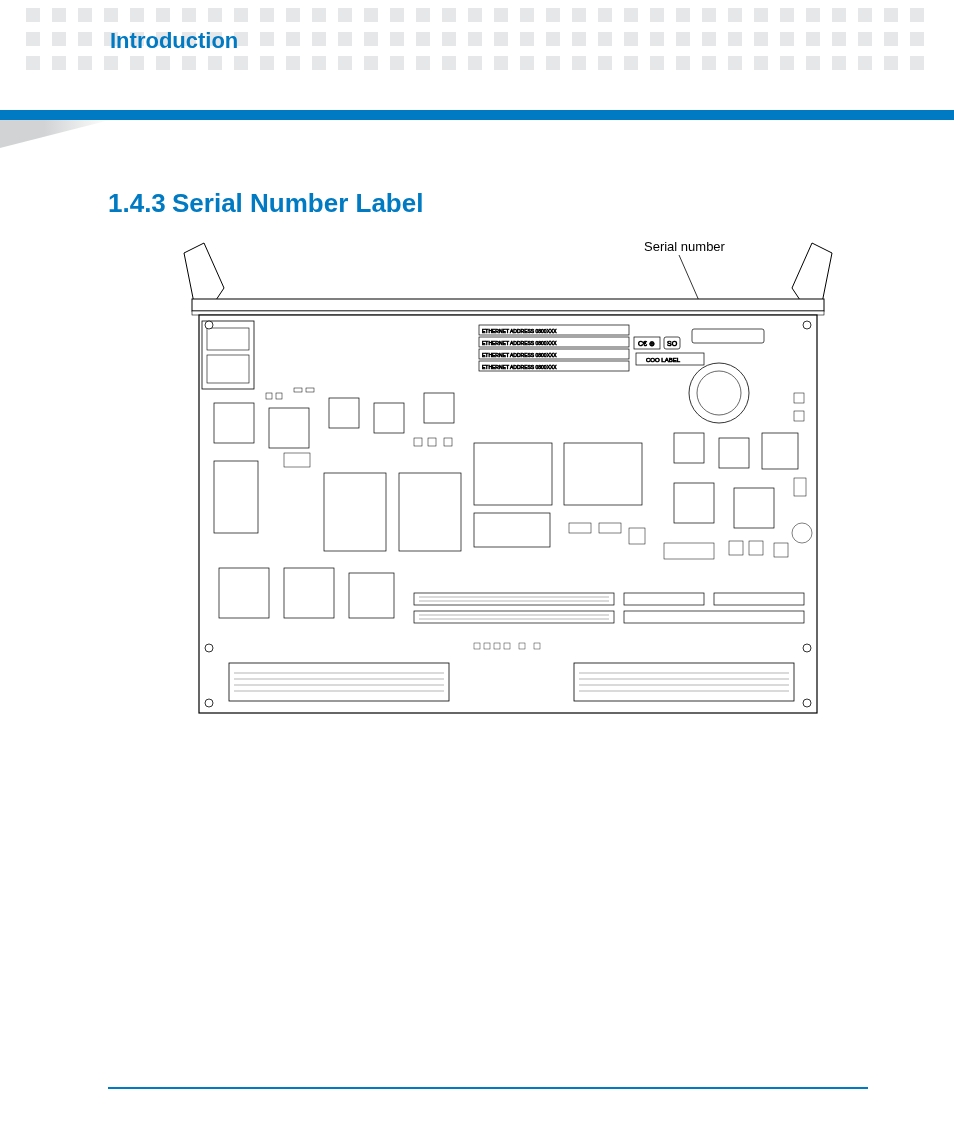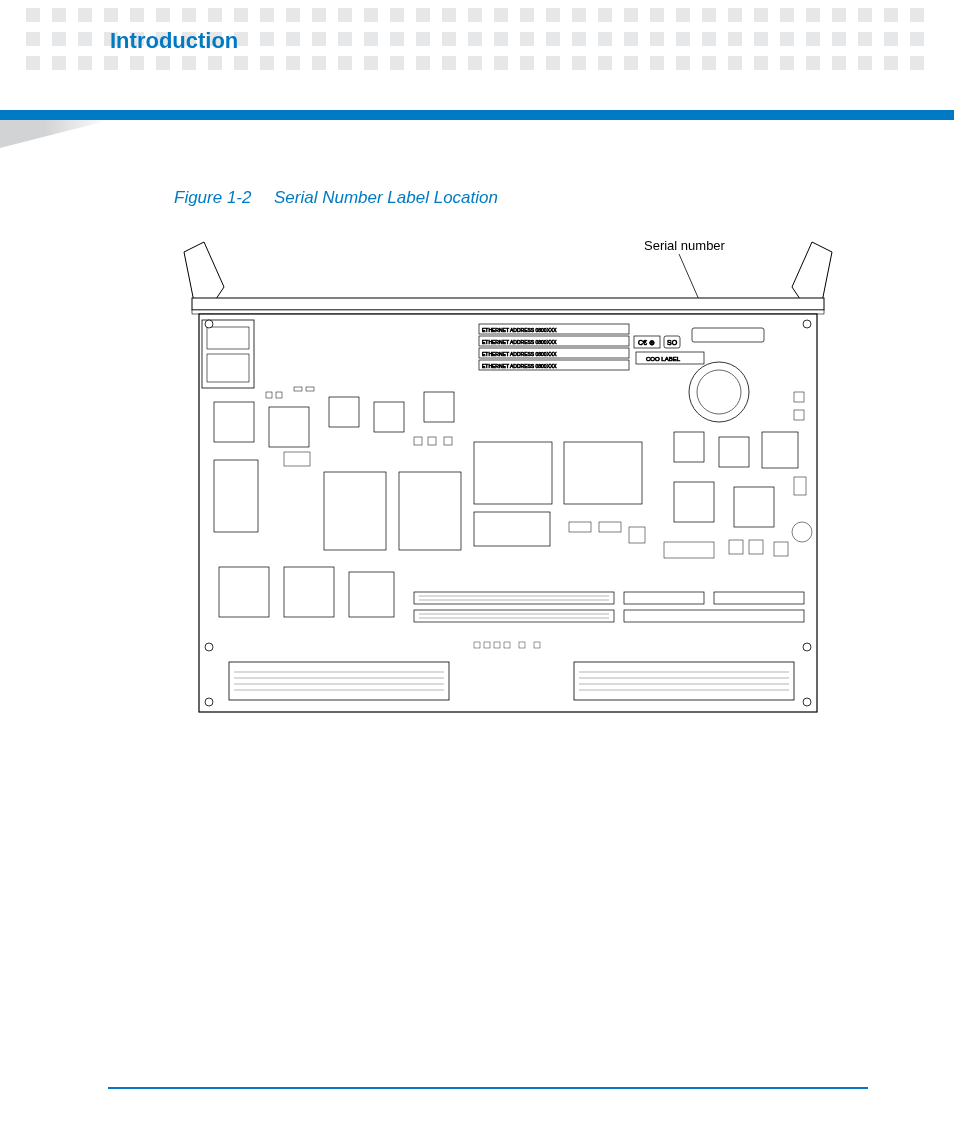--- a/index.html
+++ b/index.html
@@ -233,23 +233,23 @@
       <div class="sq"></div>
       <div class="sq"></div>
     </div>
 </div>
 
 <div class="chapter-title">Introduction</div>
 <div class="blue-bar"></div>
 <div class="gray-tri"></div>
 
 <div class="content">
-  <p class="fig-caption">
-    <span class="fig-num">Figure 1-2</span><span>Serial Number Label Location</span>
-  </p>
+  <h2 class="sec-heading">
+    <span class="sec-num">1.4.3</span><span>Serial Number Label</span>
+  </h2>
 
   <div class="board-figure">
     <svg viewBox="0 0 668 500">
 
       <text x="470" y="18" font-size="13" font-family="Arial" fill="#000">Serial number</text>
       <line x1="505" y1="22" x2="540" y2="102" stroke="#000" stroke-width="0.8"></line>
 
       <g stroke="#000" stroke-width="1" fill="none">
         <path d="M20 70 L10 20 L30 10 L50 55 L40 70 Z"></path>
         <path d="M648 70 L658 20 L638 10 L618 55 L628 70 Z"></path>

